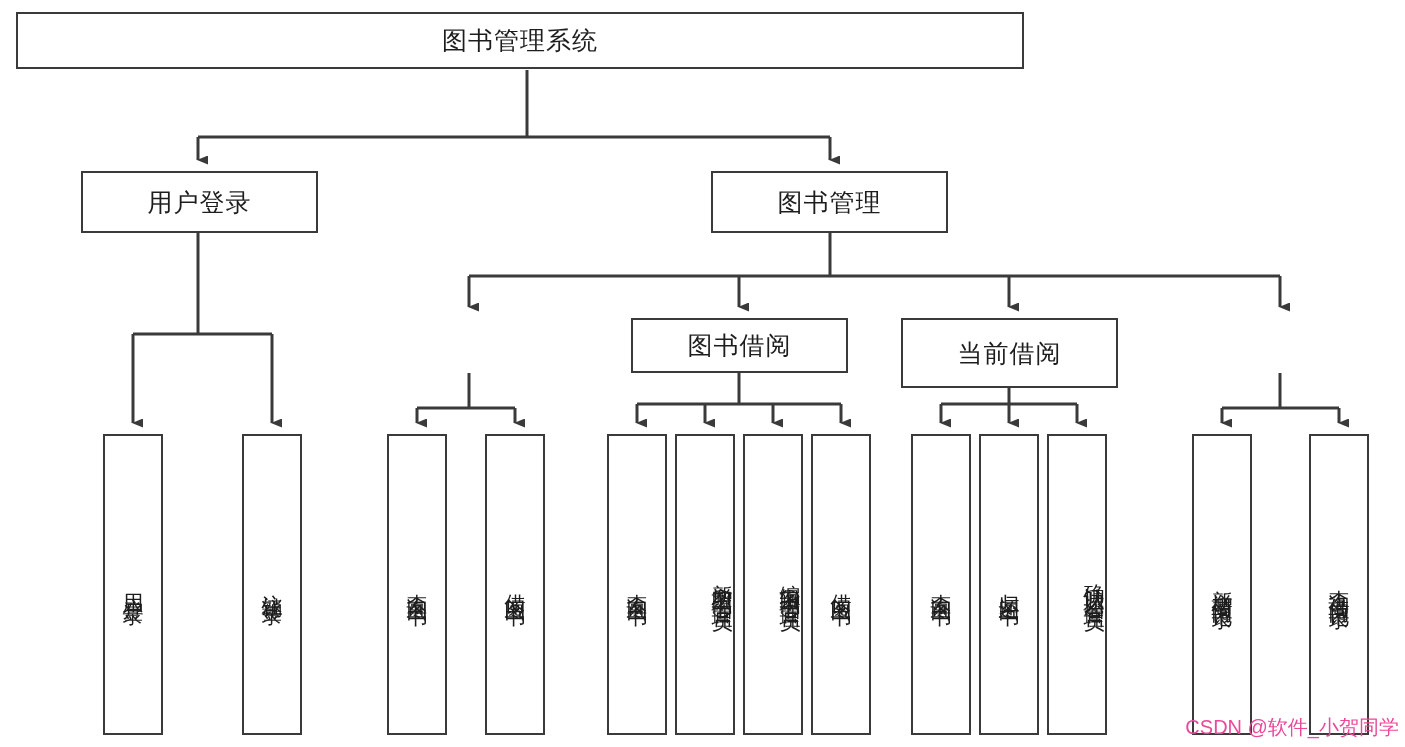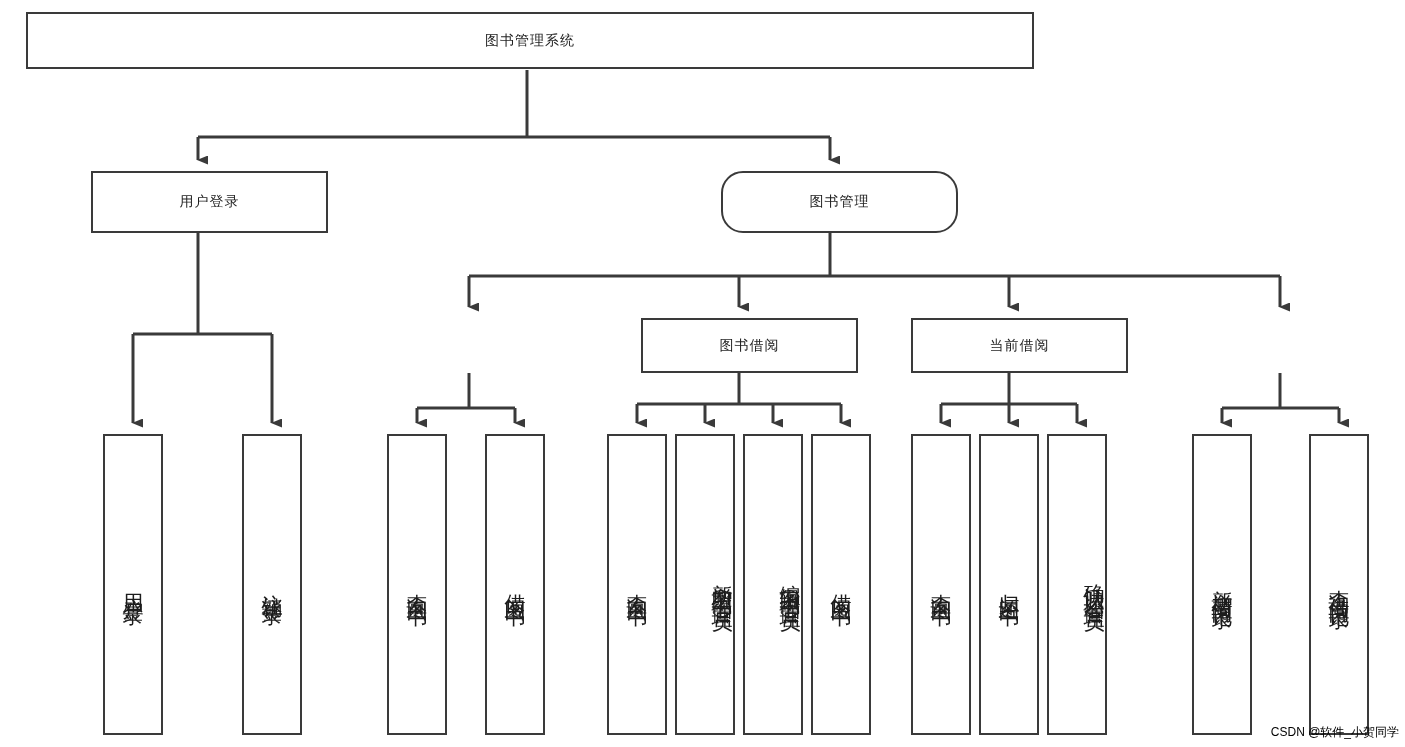--- a/index.html
+++ b/index.html
@@ -1,24 +1,24 @@
 <!DOCTYPE html>
 <html><head>
 <meta charset="utf-8">
 <style>
   html,body{margin:0;padding:0;background:#ffffff;}
   body{font-family:"Liberation Sans","DejaVu Sans",sans-serif;}
   #stage{position:relative;width:1405px;height:747px;background:#ffffff;overflow:hidden;}
   #wires{position:absolute;left:0;top:0;width:1405px;height:747px;pointer-events:none;}
   .node{position:absolute;box-sizing:border-box;border:2px solid #3a3a3a;background:#ffffff;
         display:flex;align-items:center;justify-content:center;color:#1d1d1d;}
-  .node.h{font-size:14px;letter-spacing:1px;margin-left:10px;}
+  .node.h{font-size:25px;letter-spacing:1px;}
   .node.v{writing-mode:vertical-rl;text-orientation:upright;font-size:21px;letter-spacing:4px;line-height:1.05;padding:6px 0;}
   .node.v.top{align-items:flex-start;}
-  .watermark{position:absolute;right:6px;bottom:6px;font-size:12px;color:#000000;white-space:nowrap;}
+  .watermark{position:absolute;right:6px;bottom:6px;font-size:20px;color:#ec4899;white-space:nowrap;}
 </style>
 </head>
 <body>
 
 <div id="stage">
 
   <svg id="wires" viewBox="0 0 1405 747">
     <defs>
       <marker id="arw" markerWidth="10" markerHeight="11" refX="4.5" refY="10" orient="auto" markerUnits="userSpaceOnUse">
         <path d="M0,0 L9,0 L4.5,11 Z" fill="#3a3a3a"></path>
@@ -68,28 +68,28 @@
     </g>
   </svg>
 
   <div class="node h" style="left:16px;top:12px;width:1008px;height:57px;">
     <span>图书管理系统</span>
   </div>
 
   <div class="node h" style="left:81px;top:171px;width:237px;height:62px;">
     <span>用户登录</span>
   </div>
-  <div class="node h" style="left:711px;top:171px;width:237px;height:62px;border-radius:22px;">
+  <div class="node h" style="left:711px;top:171px;width:237px;height:62px;">
     <span>图书管理</span>
   </div>
 
   <div class="node h" style="left:631px;top:318px;width:217px;height:55px;">
     <span>图书借阅</span>
   </div>
-  <div class="node h" style="left:901px;top:318px;width:217px;height:55px;">
+  <div class="node h" style="left:901px;top:318px;width:217px;height:70px;">
     <span>当前借阅</span>
   </div>
 
   <div class="node v" style="left:103px;top:434px;width:60px;height:301px;">
     <span>用户登录</span>
   </div>
   <div class="node v" style="left:242px;top:434px;width:60px;height:301px;">
     <span>注销登录</span>
   </div>
 

